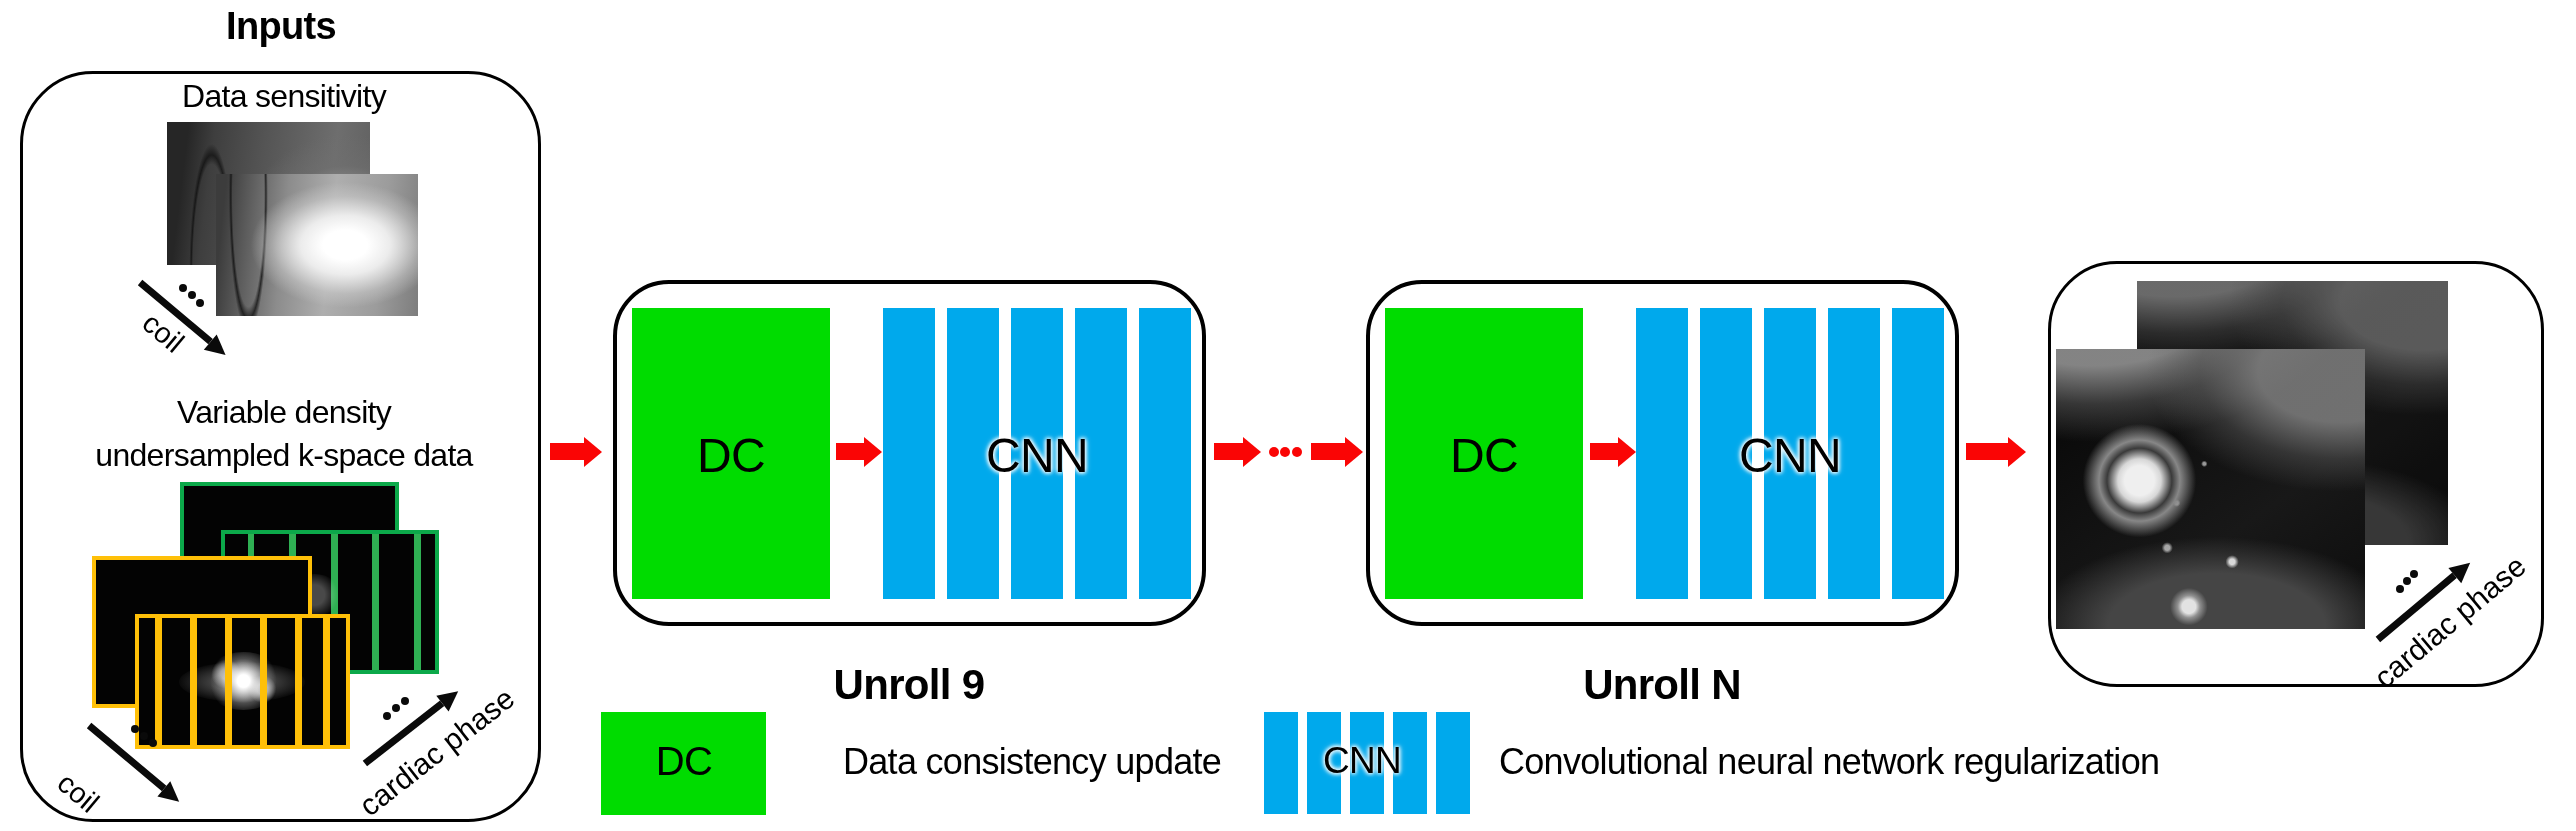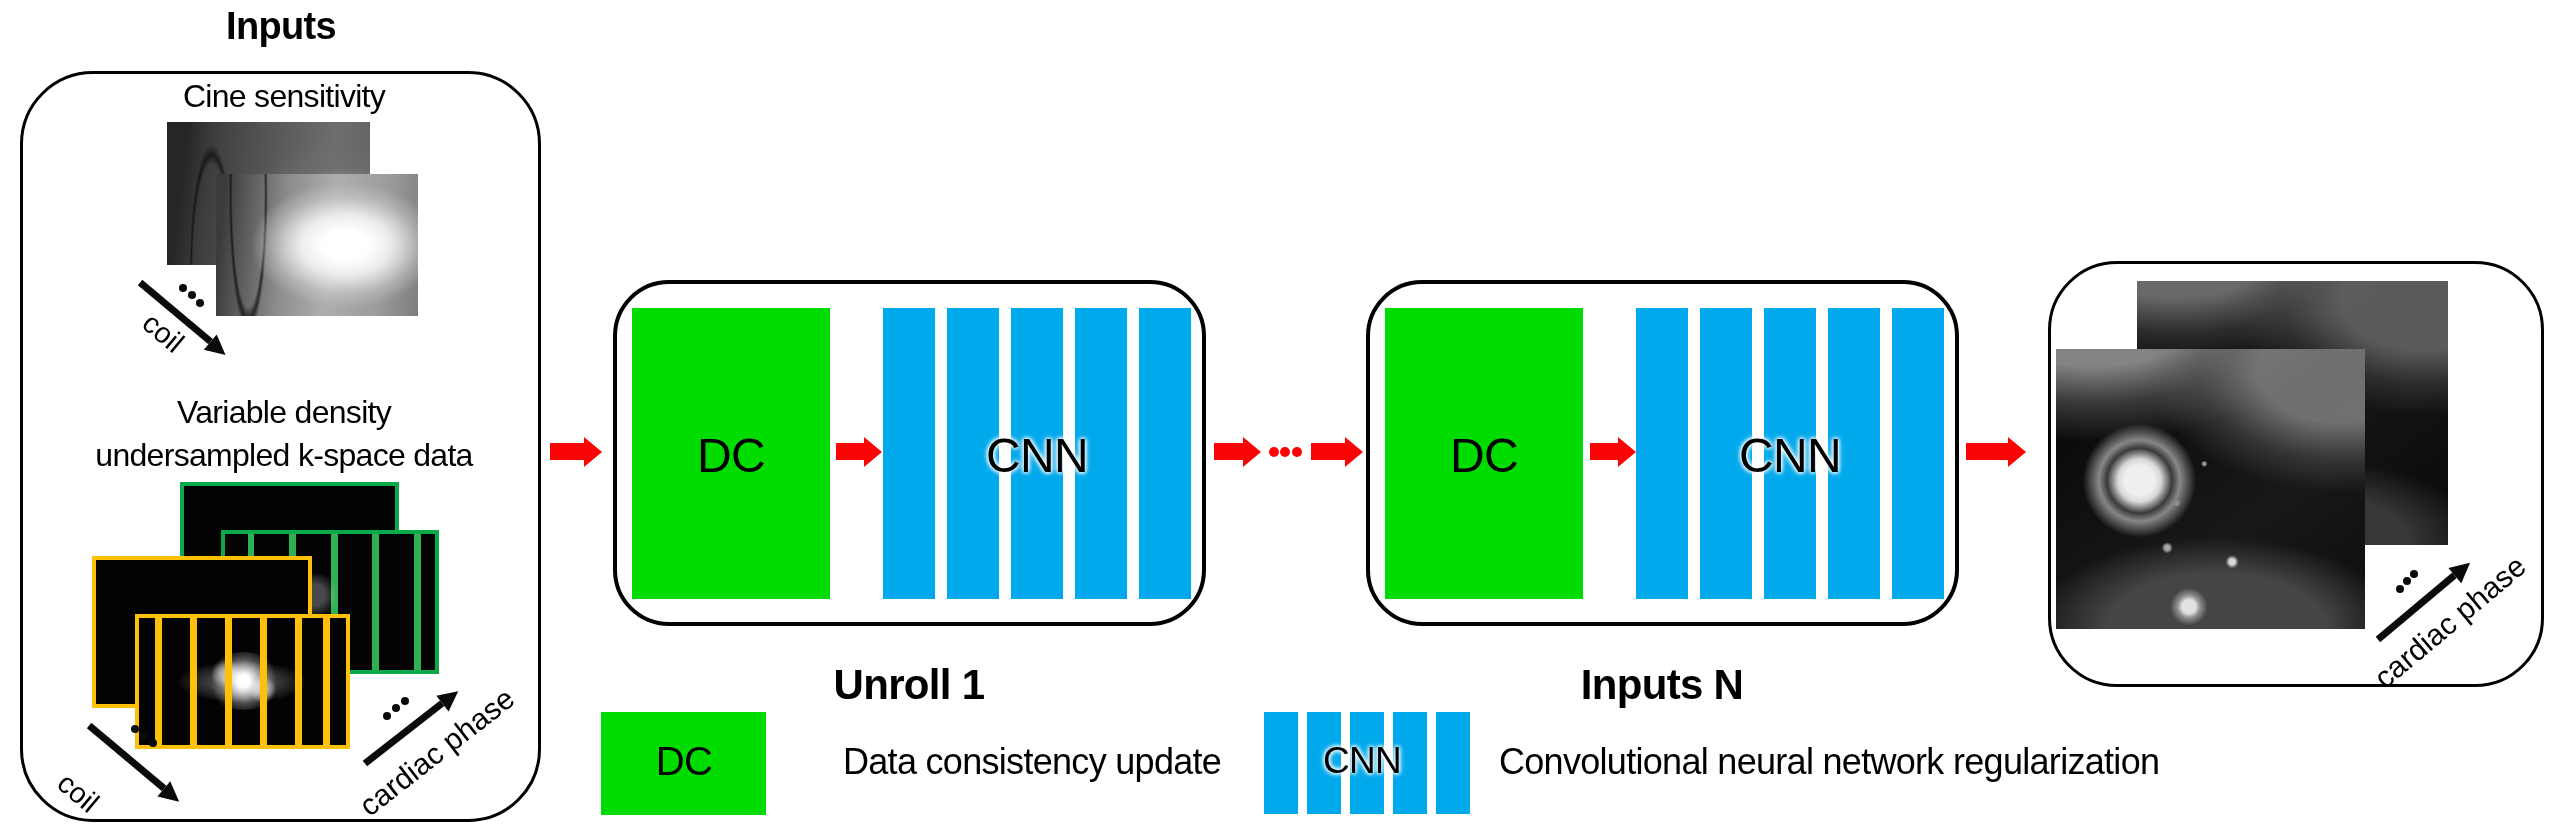--- a/index.html
+++ b/index.html
@@ -82,21 +82,21 @@
 </style>
 </head>
 <body>
 
 <div id="canvas">
 
   <div class="title" style="left:281px;top:5.3px;">Inputs</div>
 
   <div class="panel" style="left:20px;top:71px;width:521px;height:751px;border-width:3.3px;"></div>
 
-  <div class="sublabel" style="left:284px;top:78px;">Cine sensitivity</div>
+  <div class="sublabel" style="left:284px;top:78px;">Data sensitivity</div>
 
   <div class="sens back" style="left:167px;top:122px;width:203px;height:143px;"></div>
   <div class="sens front" style="left:216px;top:174px;width:202px;height:142px;"></div>
 
   <div class="bdot" style="left:179px;top:284px;"></div>
   <div class="bdot" style="left:188px;top:291px;"></div>
   <div class="bdot" style="left:196px;top:299px;"></div>
   <div class="axarrow" style="left:140px;top:279px;width:92px;transform:rotate(40deg);"></div>
   <div class="axlabel" style="left:163px;top:333px;">coil</div>
 
@@ -146,39 +146,39 @@
   <div class="panel" style="left:613px;top:280px;width:593px;height:346px;border-radius:56px;"></div>
   <div class="dcblock" style="left:632px;"></div>
   <div class="blocklabel" style="left:731px;top:455px;">DC</div>
   <div class="flow" style="left:836px;width:28px;"></div>
   <div class="bar" style="left:883px;"></div>
   <div class="bar" style="left:947px;"></div>
   <div class="bar" style="left:1011px;"></div>
   <div class="bar" style="left:1075px;"></div>
   <div class="bar" style="left:1139px;"></div>
   <div class="blocklabel halo" style="left:1037px;top:455px;">CNN</div>
-  <div class="caption" style="left:909px;top:661px;">Unroll 1</div>
+  <div class="caption" style="left:909px;top:661px;">Unroll 9</div>
 
   <div class="flow" style="left:1214px;width:29px;"></div>
   <div class="rdot" style="left:1269px;"></div>
   <div class="rdot" style="left:1280px;"></div>
   <div class="rdot" style="left:1292px;"></div>
   <div class="flow" style="left:1311px;width:34px;"></div>
 
   <div class="panel" style="left:1366px;top:280px;width:593px;height:346px;border-radius:56px;"></div>
   <div class="dcblock" style="left:1385px;"></div>
   <div class="blocklabel" style="left:1484px;top:455px;">DC</div>
   <div class="flow" style="left:1590px;width:28px;"></div>
   <div class="bar" style="left:1636px;"></div>
   <div class="bar" style="left:1700px;"></div>
   <div class="bar" style="left:1764px;"></div>
   <div class="bar" style="left:1828px;"></div>
   <div class="bar" style="left:1892px;"></div>
   <div class="blocklabel halo" style="left:1790px;top:455px;">CNN</div>
-  <div class="caption" style="left:1662px;top:661px;">Inputs N</div>
+  <div class="caption" style="left:1662px;top:661px;">Unroll N</div>
 
   <div class="flow" style="left:1966px;width:42px;"></div>
 
   <div class="panel" style="left:2048px;top:261px;width:496px;height:426px;border-width:3.3px;border-radius:69px;"></div>
 
   <div class="mri back" style="left:2137px;top:281px;width:311px;height:264px;"></div>
   <div class="mri front" style="left:2056px;top:349px;width:309px;height:280px;"></div>
 
   <div class="bdot" style="left:2396px;top:585px;"></div>
   <div class="bdot" style="left:2403px;top:577px;"></div>

